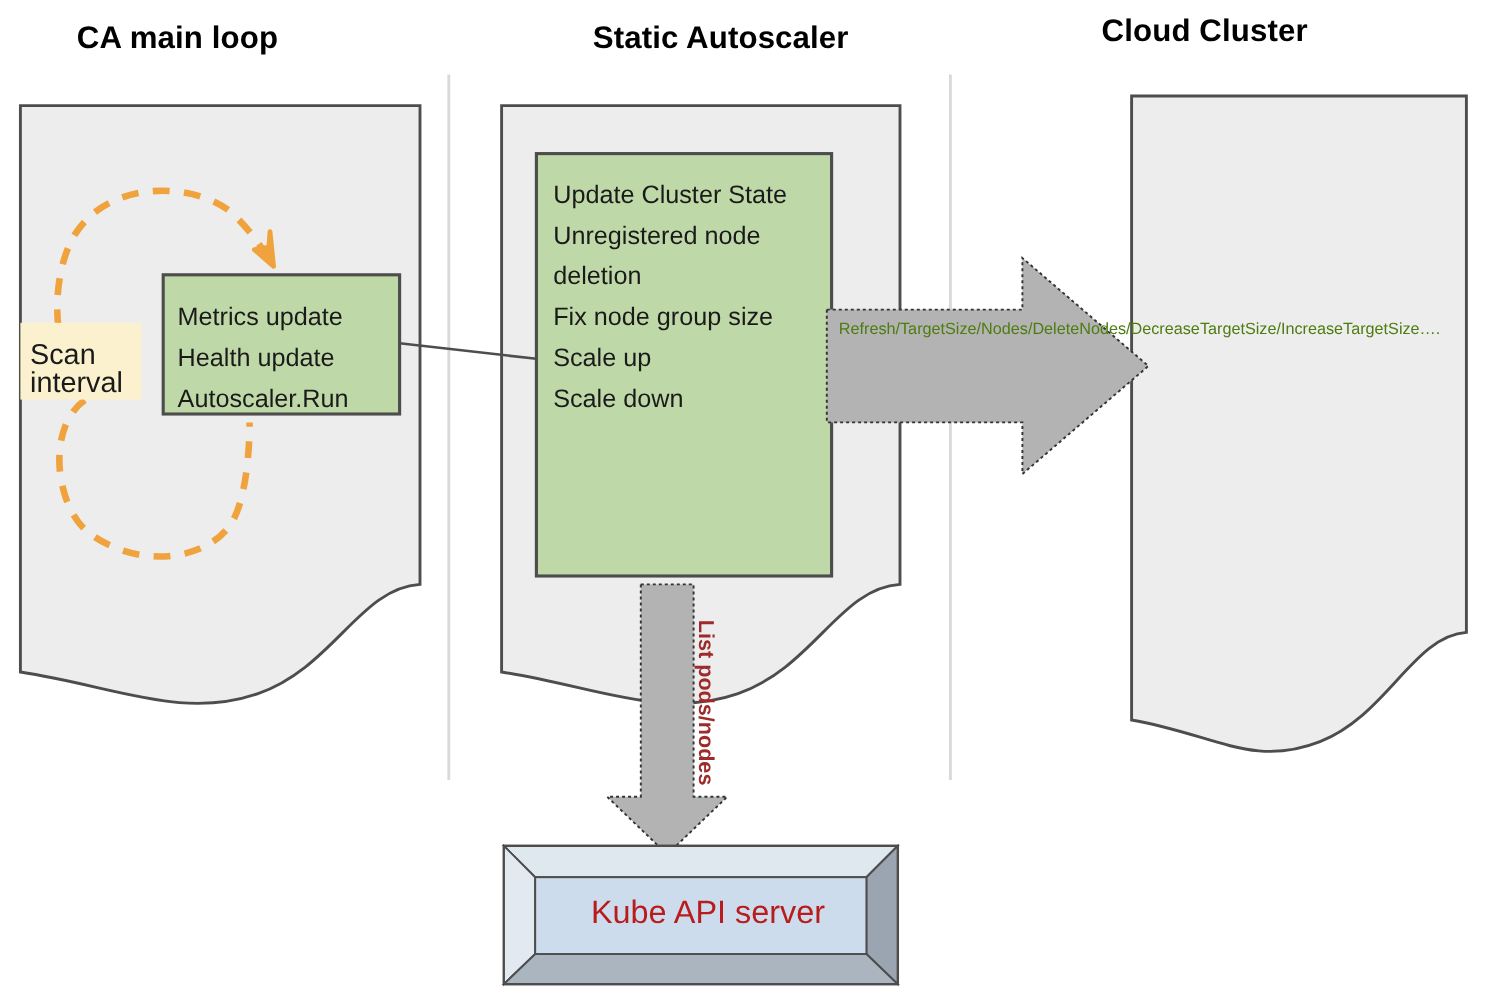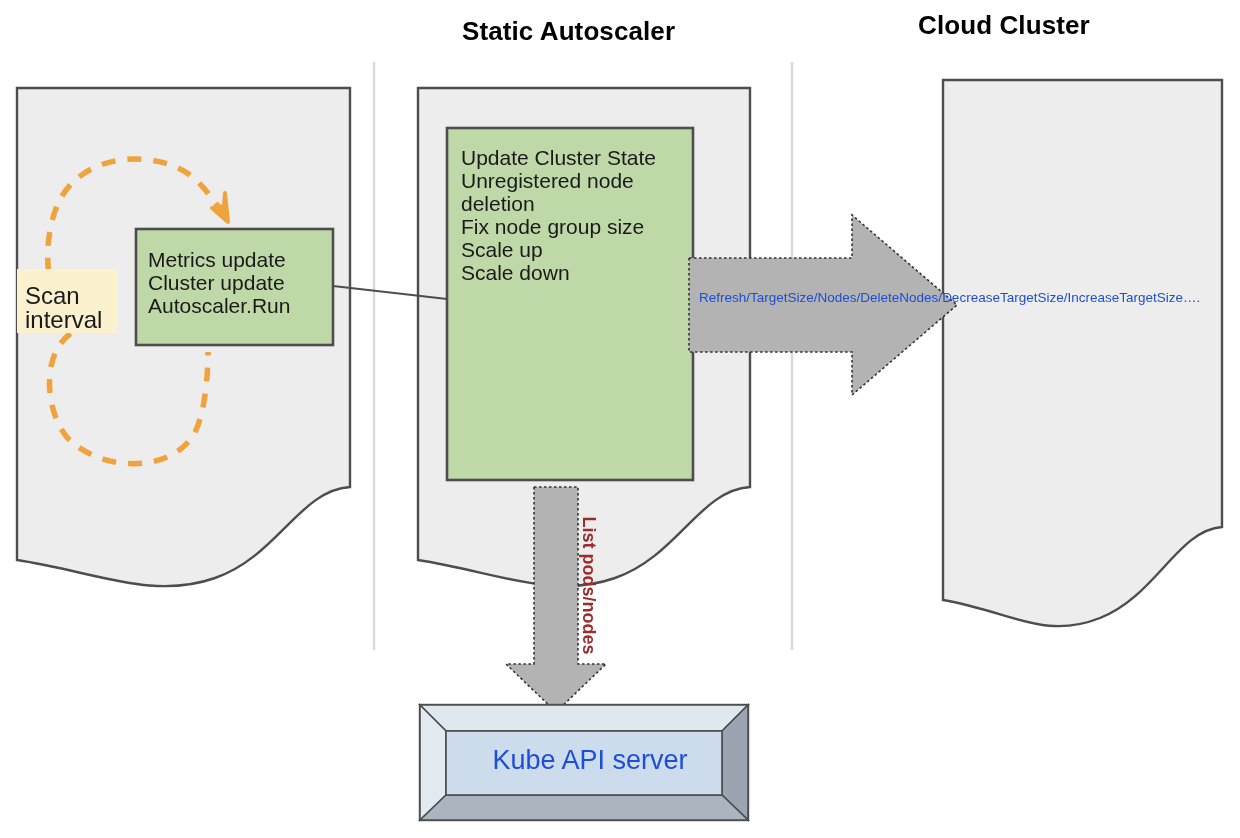--- a/index.html
+++ b/index.html
@@ -28,27 +28,27 @@
   }
   .lane-title {
     position: absolute;
     font-weight: bold;
     font-size: 26px;
     color: #000000;
     white-space: nowrap;
     letter-spacing: 0.1px;
   }
   #title-ca { left: 64px;  top: 16px; }
-  #title-static { left: 462px; top: 16px; }
+  #title-static { left: 494px; top: 16px; }
   #title-cloud { left: 918px; top: 10px; }
 
   .text-block {
     position: absolute;
     font-size: 21px;
-    line-height: 23px;
+    line-height: 34px;
     color: #1a1a1a;
     white-space: pre-line;
   }
   #metrics-text {
     left: 148px;
     top: 248px;
     width: 190px;
   }
   #static-steps-text {
     left: 461px;
@@ -62,38 +62,37 @@
     font-size: 24px;
     line-height: 24px;
   }
   #kube-text {
     position: absolute;
     left: 440px;
     top: 745px;
     width: 300px;
     text-align: center;
     font-size: 27px;
-    color: #1d4ed8;
+    color: #b91c1c;
     white-space: nowrap;
   }
   .arrow-text {
     position: absolute;
     color: #9e2b2b;
     font-weight: bold;
   }
   #cloud-arrow-text {
     left: 699px;
     top: 266px;
     width: 196px;
     text-align: center;
     font-size: 13.5px;
     line-height: 16.5px;
-    color: #1d4ed8;
+    color: #4d7c0f;
     font-weight: normal;
-    margin-top: 24px;
   }
   #list-arrow-text {
     left: 498px;
     top: 575px;
     width: 180px;
     text-align: center;
     font-size: 18px;
     color: #9e2b2b;
     font-weight: bold;
     transform: rotate(90deg);
@@ -142,30 +141,31 @@
     <g>
       <rect x="420" y="705" width="328" height="115" fill="#a9b4bf" stroke="#4d4d4d" stroke-width="2.4"></rect>
       <polygon points="420,705 748,705 722,731 446,731" fill="#dfe7ef" stroke="#4d4d4d" stroke-width="1.6"></polygon>
       <polygon points="420,705 446,731 446,795 420,820" fill="#e2e9f0" stroke="#4d4d4d" stroke-width="1.6"></polygon>
       <polygon points="748,705 722,731 722,795 748,820" fill="#9aa5b1" stroke="#4d4d4d" stroke-width="1.6"></polygon>
       <polygon points="420,820 446,795 722,795 748,820" fill="#aab5c0" stroke="#4d4d4d" stroke-width="1.6"></polygon>
       <rect x="446" y="731" width="276" height="64" fill="#ccdcec" stroke="#4d4d4d" stroke-width="1.6"></rect>
     </g>
   </svg>
 
+  <div class="lane-title" id="title-ca">CA main loop</div>
 
   <div class="lane-title" id="title-static">Static Autoscaler</div>
 
   <div class="lane-title" id="title-cloud">Cloud Cluster</div>
 
   <div class="text-block" id="scan-text">Scan
 interval</div>
 
   <div class="text-block" id="metrics-text">Metrics update
-Cluster update
+Health update
 Autoscaler.Run</div>
 
   <div class="text-block" id="static-steps-text">Update Cluster State
 Unregistered node
 deletion
 Fix node group size
 Scale up
 Scale down</div>
 
   <div class="arrow-text" id="cloud-arrow-text">Refresh/TargetSize/Nodes/DeleteNodes/DecreaseTargetSize/IncreaseTargetSize….</div>

